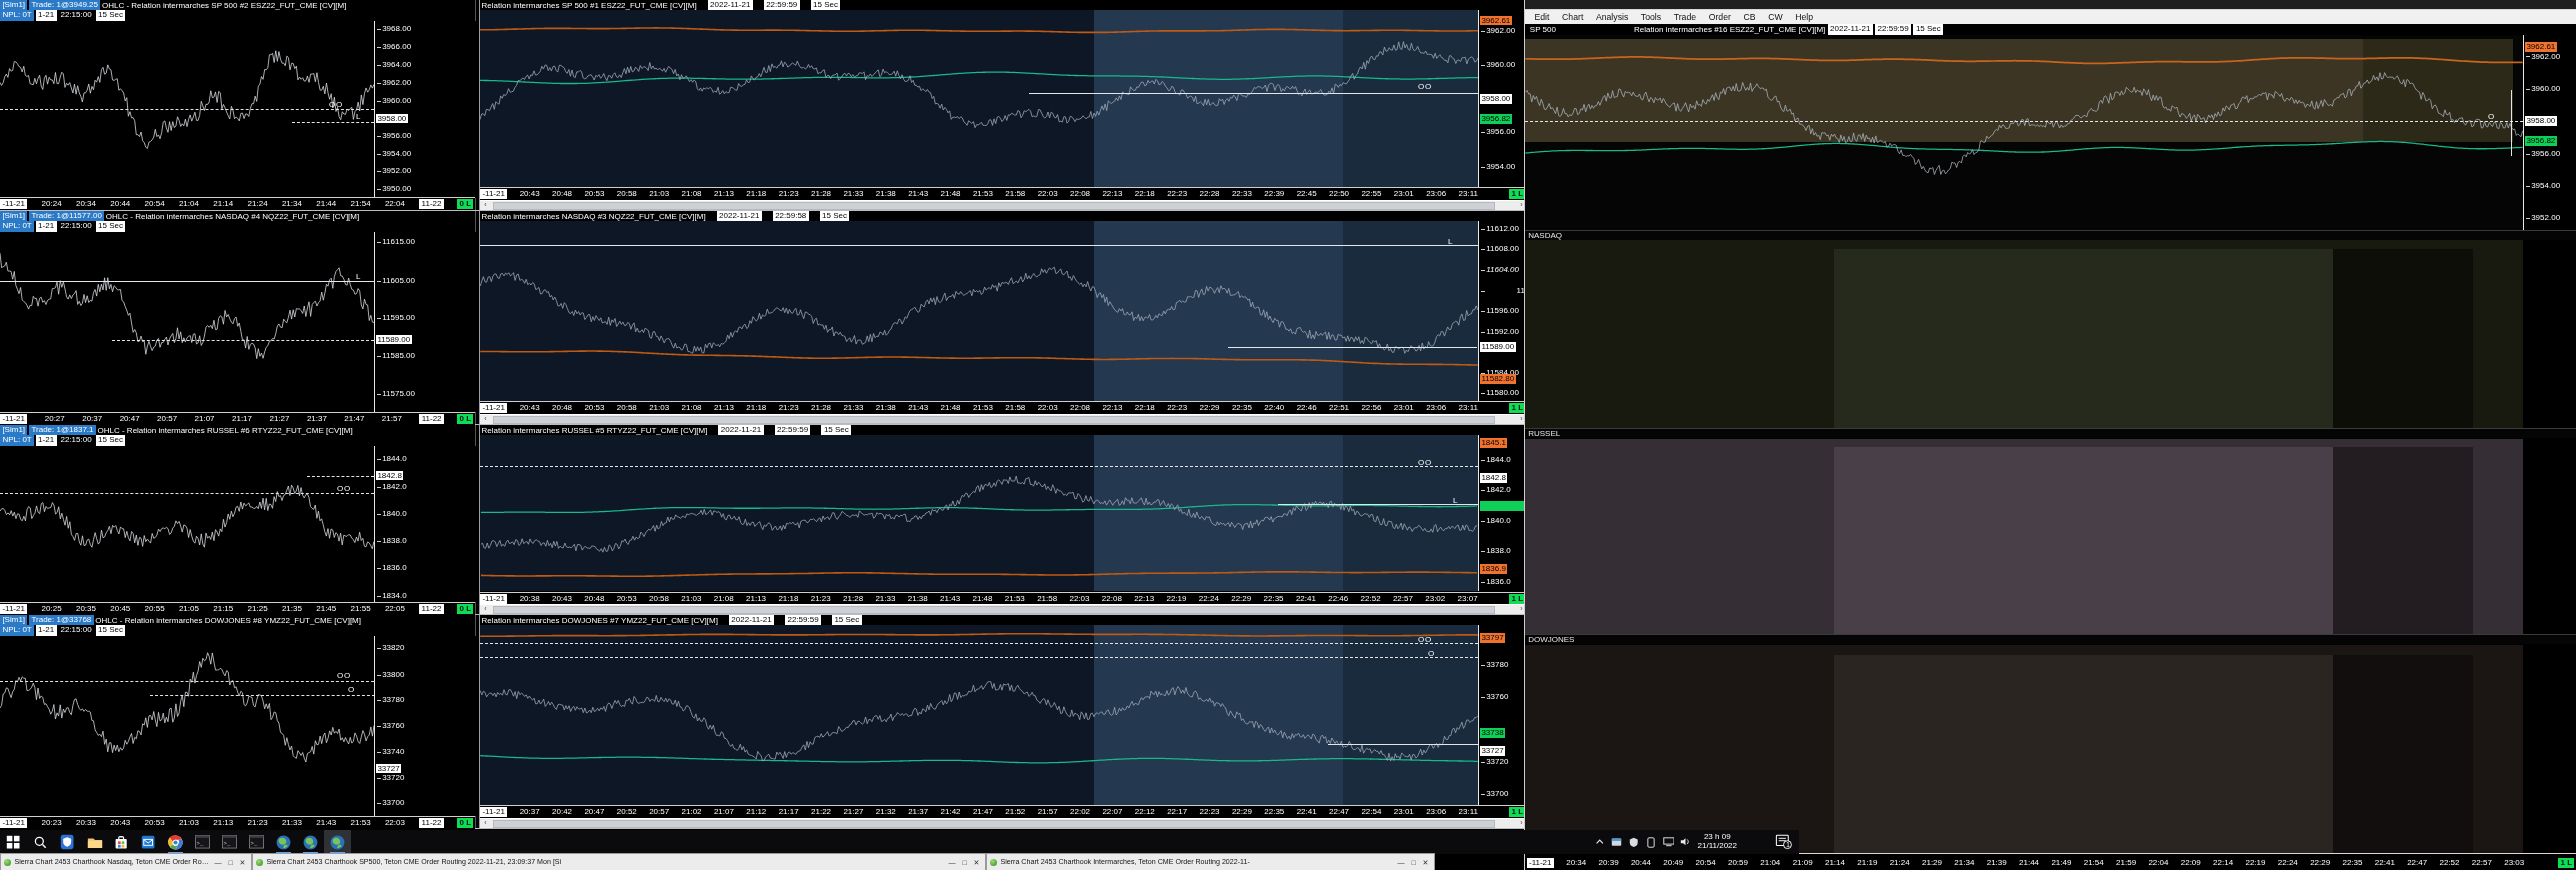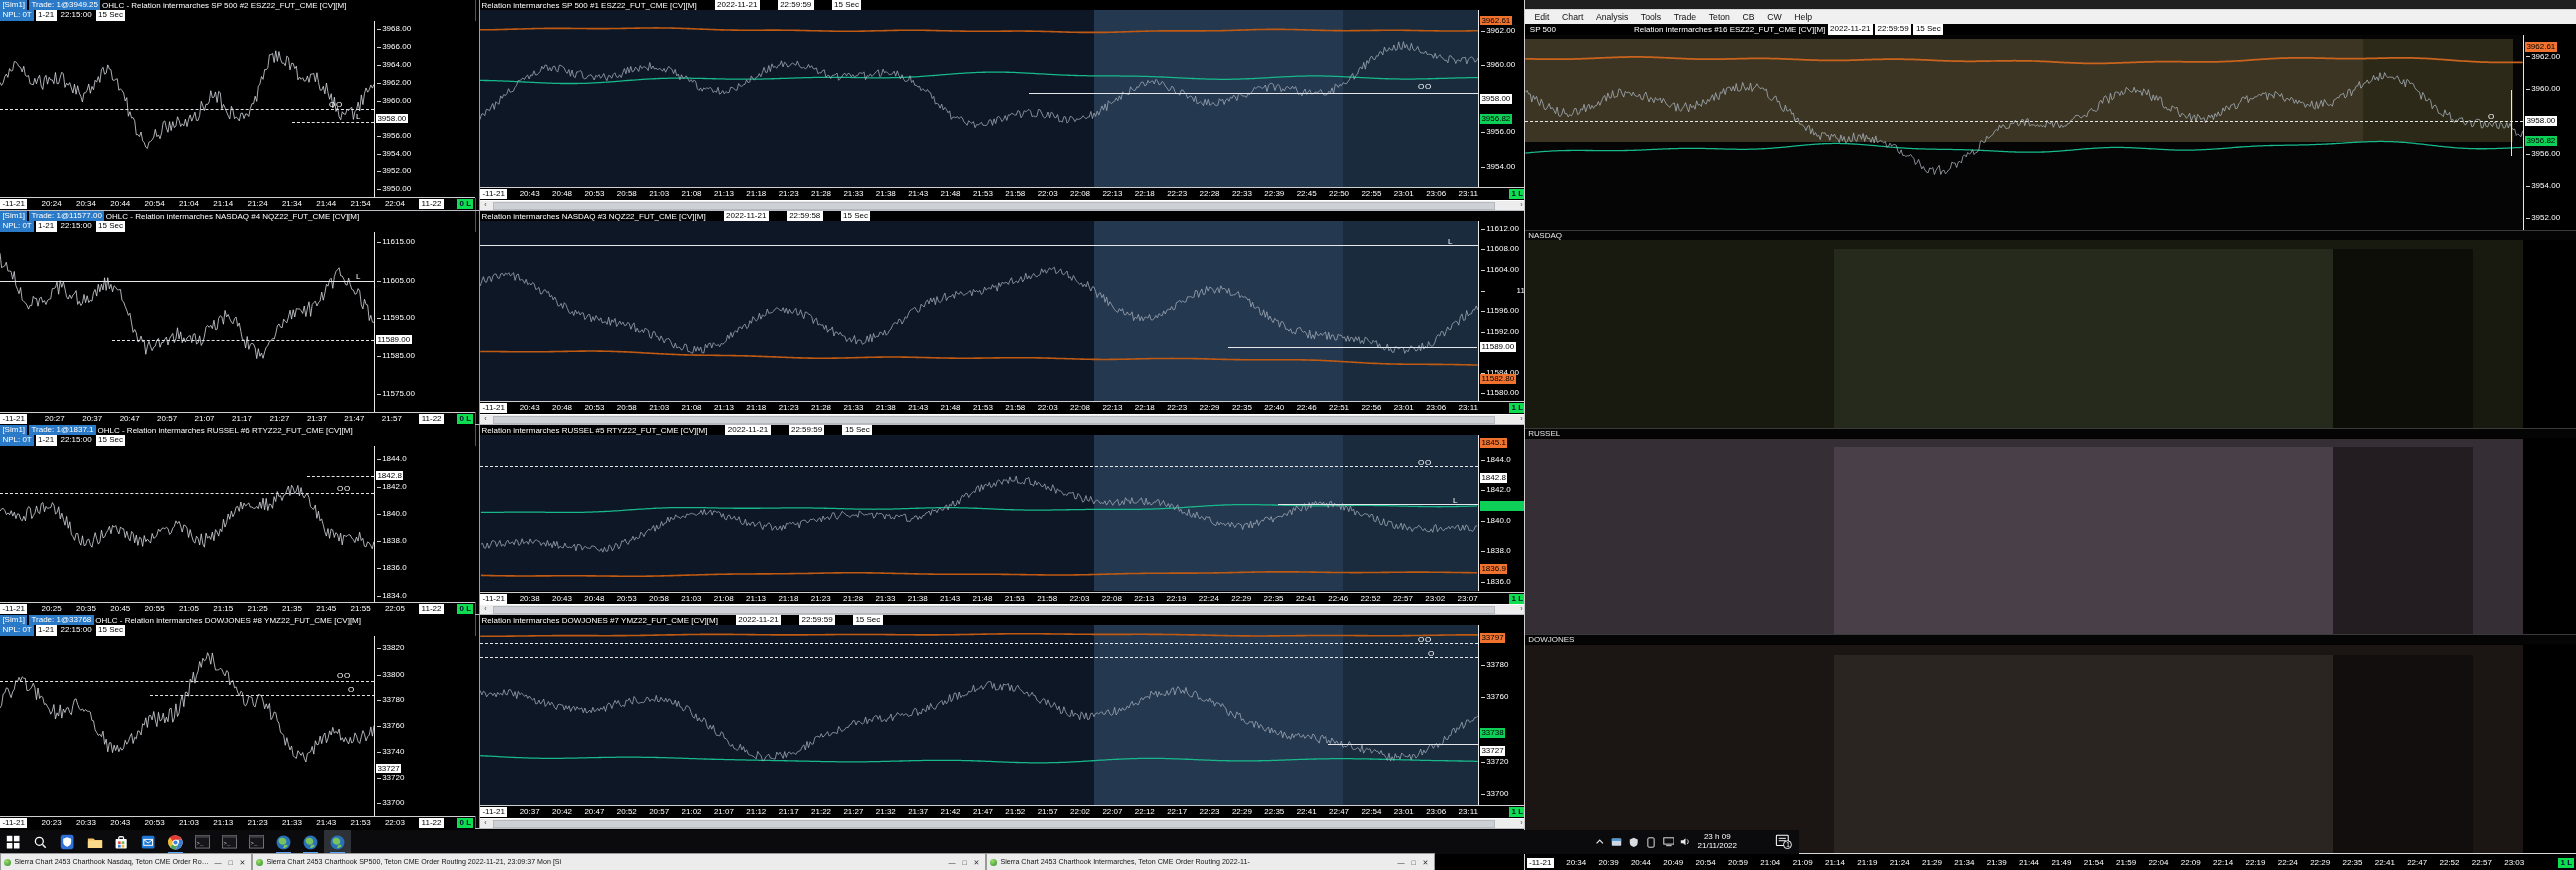--- a/index.html
+++ b/index.html
@@ -19,21 +19,21 @@
   .pbadge{position:absolute;left:0.8px;font-size:8px;line-height:9.5px;padding:0 1.6px;color:#000;white-space:nowrap;}
   .pbadge.orange{background:#f0722f;}
   .pbadge.white{background:#ffffff;}
   .pbadge.green{background:#0ed058;}
   
   .srow{position:absolute;left:0;border-bottom:0.8px solid #b9bdc2;}
   .small-panel{position:absolute;top:0;left:0;width:476px;height:100%;background:#000;border-right:0.8px solid #555;}
   .main-panel{position:absolute;top:0;left:479px;width:1048px;height:100%;background:#000;border-left:0.8px solid #9aa0a6;}
   .sp-head{position:absolute;top:0;left:0;right:0;height:20.6px;font-size:8px;color:#fff;}
   .sp-head .l1,.sp-head .l2{height:10.3px;display:flex;align-items:center;gap:1.6px;white-space:nowrap;overflow:hidden;}
-  .title-line{position:absolute;top:0;left:0;right:0;height:10.3px;display:flex;align-items:center;gap:18px;
+  .title-line{position:absolute;top:0;left:0;right:0;height:10.3px;display:flex;align-items:center;gap:11px;
     color:#fff;font-size:8px;white-space:nowrap;overflow:hidden;padding-left:1.6px;}
   .plot{position:absolute;overflow:hidden;}
   .axis{position:absolute;background:#000;border-left:0.8px solid #e8e8e8;}
   .taxis{position:absolute;left:0;right:0;height:12.7px;background:#000;color:#fff;font-size:8px;}
   .taxis .inner{position:absolute;left:0;top:0.8px;display:flex;justify-content:space-between;align-items:center;}
   .taxis .cnt{position:absolute;right:1.6px;top:0.8px;}
   .sbar{position:absolute;left:0;right:0;height:10.3px;background:#ededed;border-top:0.8px solid #fff;color:#444;
     font-size:7.1px;line-height:9.5px;}
   .sbar .th{position:absolute;top:0.8px;bottom:0.8px;background:#cdd1d6;border:0.8px solid #b5b9be;}
   .sbar .ar{position:absolute;top:0;width:11px;text-align:center;}
@@ -326,21 +326,21 @@
           </div>
           <div class="axis" style="left: 998px; top: 10.3px; width: 50px; height: 180px;">
             <div class="plabel" style="top: 3.8px;">
               <i class="tick"></i>
               <span class="ptxt">11612.00</span>
             </div>
             <div class="plabel" style="top: 24px;">
               <i class="tick"></i>
               <span class="ptxt">11608.00</span>
             </div>
-            <div class="plabel" style="top: 45px;">
+            <div class="plabel" style="top: 45px; font-style: italic;">
               <i class="tick"></i>
               <span class="ptxt">11604.00</span>
             </div>
             <div class="plabel" style="top: 66px; gap: 32px;">
               <i class="tick"></i>
               <span class="ptxt">11600.00</span>
             </div>
             <div class="plabel" style="top: 86px;">
               <i class="tick"></i>
               <span class="ptxt">11596.00</span>
@@ -723,21 +723,21 @@
     </div>
 
   <div id="right-window">
     <div class="rw-titlebar"></div>
     <div class="rw-menubar">
         <span>Edit</span>
         <span>Chart</span>
         <span>Analysis</span>
         <span>Tools</span>
         <span>Trade</span>
-        <span>Teton</span>
+        <span>Order</span>
         <span>CB</span>
         <span>CW</span>
         <span>Help</span>
       </div>
     <div class="rw-charttitle">
       <span style="padding:0 4.8px;">SP 500</span>
       <span style="margin-left:71px;">Relation intermarches #16 ESZ22_FUT_CME [CV][M]</span>
       <span class="chip light">2022-11-21</span>
       <span class="chip light">22:59:59</span>
       <span class="chip light">15 Sec</span>

